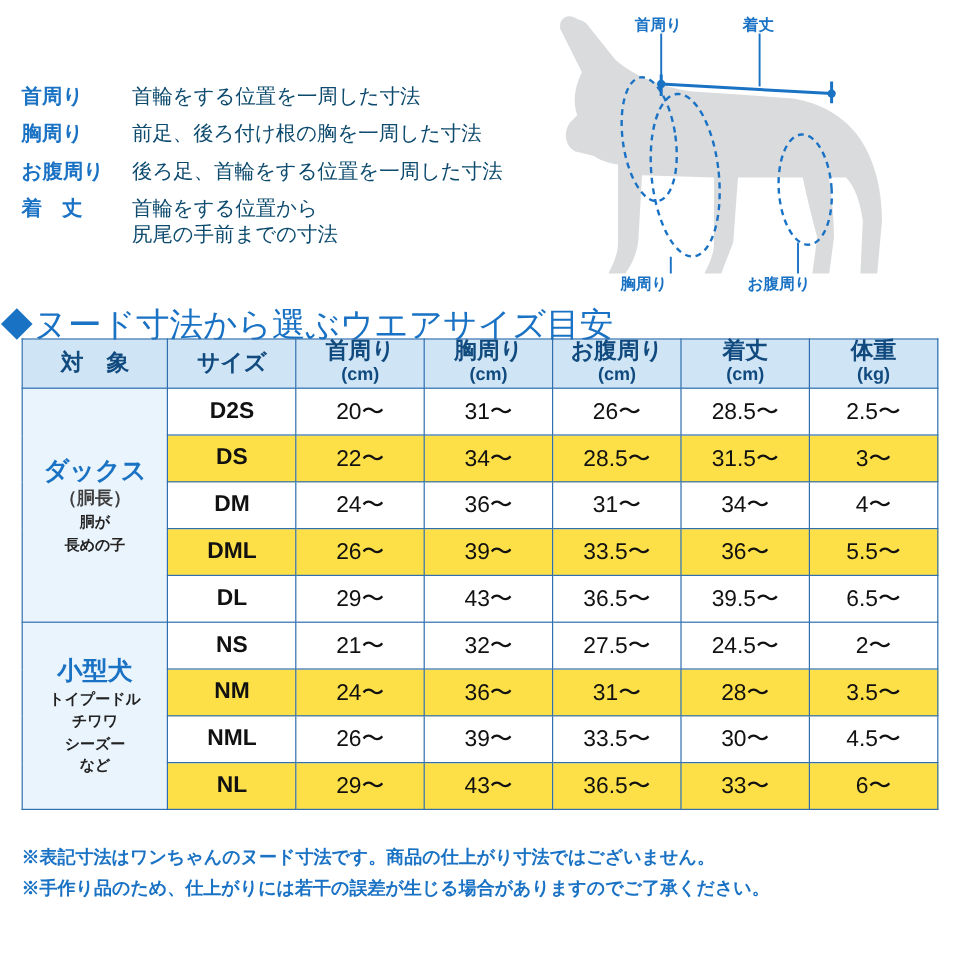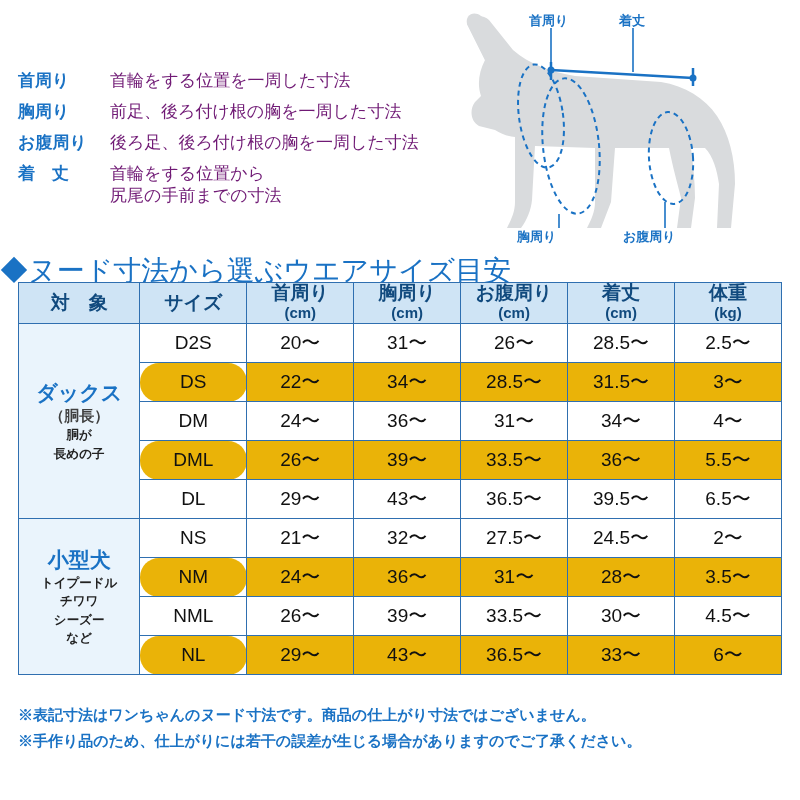--- a/index.html
+++ b/index.html
@@ -50,21 +50,21 @@
     color: #1a72c4;
     font-size: 17px;
     font-weight: bold;
     line-height: 22px;
   }
   .def-term.spaced {
     letter-spacing: 6px;
   }
   .def-desc {
     font-size: 17px;
-    color: #701a75;
+    color: #0c4a6e;
     line-height: 22px;
   }
   .def-desc .l2 {
     display: block;
   }
 
   
   .dog-area {
     position: absolute;
     left: 455px;
@@ -151,32 +151,31 @@
   }
   td.target-cell .t-note {
     display: block;
     font-size: 12.5px;
     color: #222222;
     font-weight: bold;
     line-height: 1.3;
     margin-top: 2px;
   }
   td.size-cell {
-    font-weight: normal;
+    font-weight: bold;
     font-size: 21px;
     background: #ffffff;
-    border-radius: 19px;
   }
   td.val-cell {
     font-size: 19px;
     background: #ffffff;
   }
   tr.alt td.val-cell,
   tr.alt td.size-cell {
-    background: #eab308;
+    background: #fde047;
   }
 
   
   .notes {
     position: absolute;
     left: 18px;
     top: 702px;
     width: 770px;
   }
   .note {
@@ -197,21 +196,21 @@
     <div class="def-row">
       <div class="def-term">首周り</div>
       <div class="def-desc">首輪をする位置を一周した寸法</div>
     </div>
     <div class="def-row">
       <div class="def-term">胸周り</div>
       <div class="def-desc">前足、後ろ付け根の胸を一周した寸法</div>
     </div>
     <div class="def-row">
       <div class="def-term">お腹周り</div>
-      <div class="def-desc">後ろ足、後ろ付け根の胸を一周した寸法</div>
+      <div class="def-desc">後ろ足、首輪をする位置を一周した寸法</div>
     </div>
     <div class="def-row">
       <div class="def-term spaced">着 丈</div>
       <div class="def-desc">
         <span class="l2">首輪をする位置から</span>
         <span class="l2">尻尾の手前までの寸法</span>
       </div>
     </div>
   </div>
 

